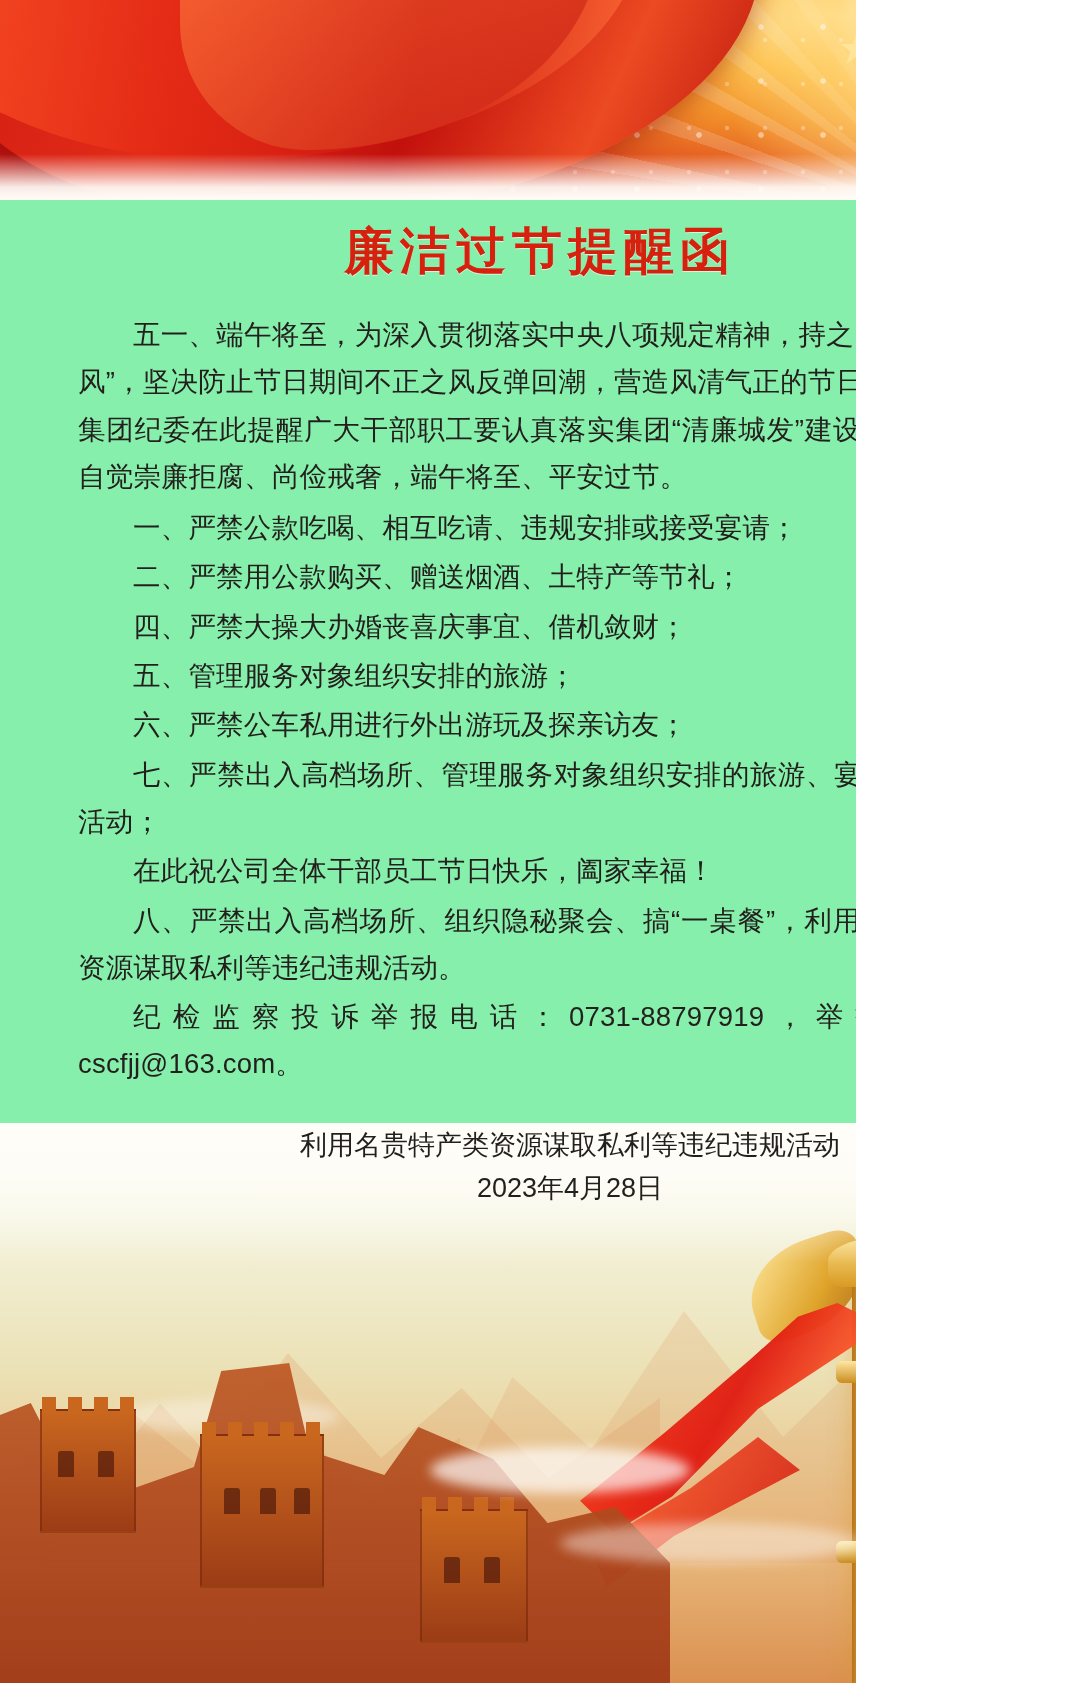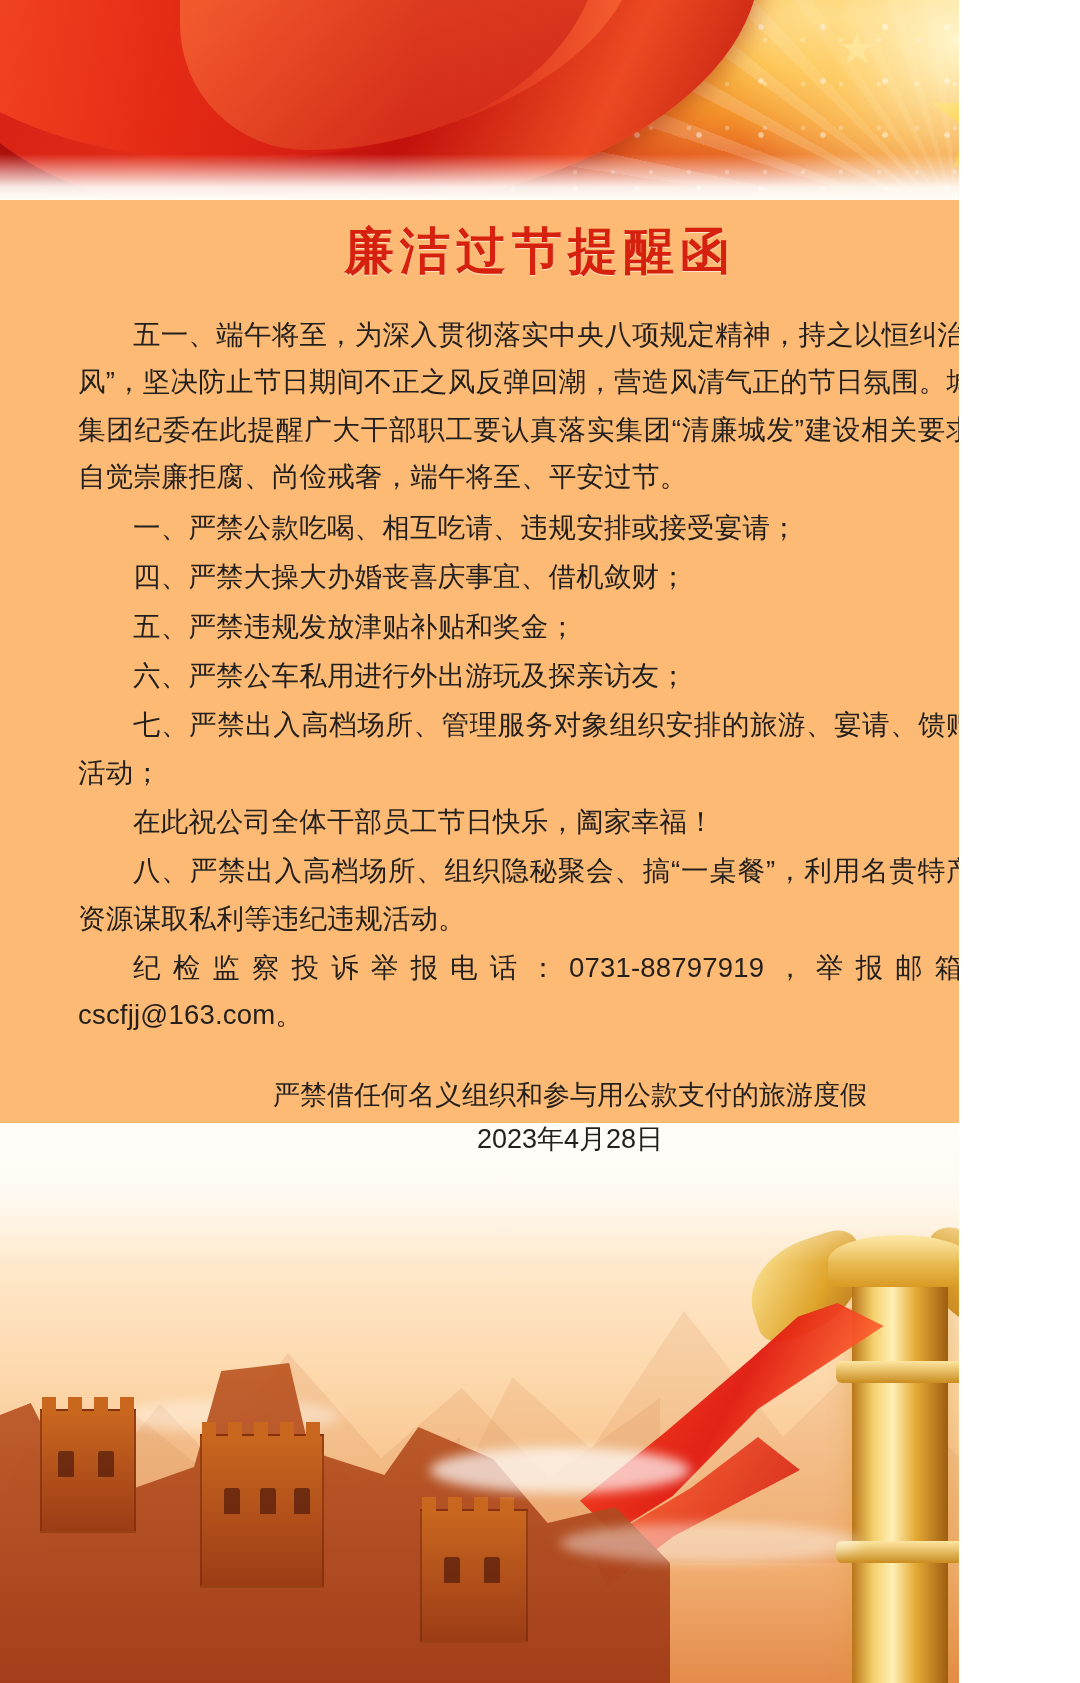--- a/index.html
+++ b/index.html
@@ -5,24 +5,24 @@
   html, body {
     margin: 0;
     padding: 0;
     background: #ffffff;
   }
   body {
     font-family: "Liberation Sans", "DejaVu Sans", sans-serif;
   }
   #poster {
     position: relative;
-    width: 959px;
+    width: 856px;
     height: 1683px;
     overflow: hidden;
-    background: #fdba74;
+    background: #86efac;
   }
 
   
   .top-banner {
     position: absolute;
     left: 0; top: 0;
     width: 1080px;
     height: 200px;
     overflow: hidden;
     background: radial-gradient(ellipse 700px 260px at 78% 8%, #ffe9a8 0%, #fdbf4a 22%, #f2902a 42%, #e2561f 62%, #cf2418 82%, #b81410 100%);
@@ -316,27 +316,28 @@
     <div class="cloud c1"></div>
     <div class="cloud c2"></div>
     <div class="bottom-glow"></div>
   </div>
 
   <div class="content">
     <h1 class="doc-title">廉洁过节提醒函</h1>
 
     <p class="para">五一、端午将至，为深入贯彻落实中央八项规定精神，持之以恒纠治“四风”，坚决防止节日期间不正之风反弹回潮，营造风清气正的节日氛围。城发集团纪委在此提醒广大干部职工要认真落实集团“清廉城发”建设相关要求，自觉崇廉拒腐、尚俭戒奢，端午将至、平安过节。</p>
     <p class="para tight">一、严禁公款吃喝、相互吃请、违规安排或接受宴请；</p>
+    <p class="para tight">二、严禁用公款购买、赠送烟酒、土特产等节礼；</p>
     <p class="para tight">四、严禁大操大办婚丧喜庆事宜、借机敛财；</p>
-    <p class="para tight">五、严禁违规发放津贴补贴和奖金；</p>
+    <p class="para tight">五、管理服务对象组织安排的旅游；</p>
     <p class="para tight">六、严禁公车私用进行外出游玩及探亲访友；</p>
     <p class="para tight">七、严禁出入高档场所、管理服务对象组织安排的旅游、宴请、馈赠等活动；</p>
     <p class="para tight">在此祝公司全体干部员工节日快乐，阖家幸福！</p>
     <p class="para tight">八、严禁出入高档场所、组织隐秘聚会、搞“一桌餐”，利用名贵特产类资源谋取私利等违纪违规活动。</p>
     <p class="para tight">纪检监察投诉举报电话：0731-88797919，举报邮箱：cscfjj@163.com。</p>
 
     <div class="signature">
-      <div>严禁借任何名义组织和参与用公款支付的旅游度假</div>
+      <div>利用名贵特产类资源谋取私利等违纪违规活动</div>
       <div>2023年4月28日</div>
     </div>
   </div>
 
 </div>
 
 </body></html>

